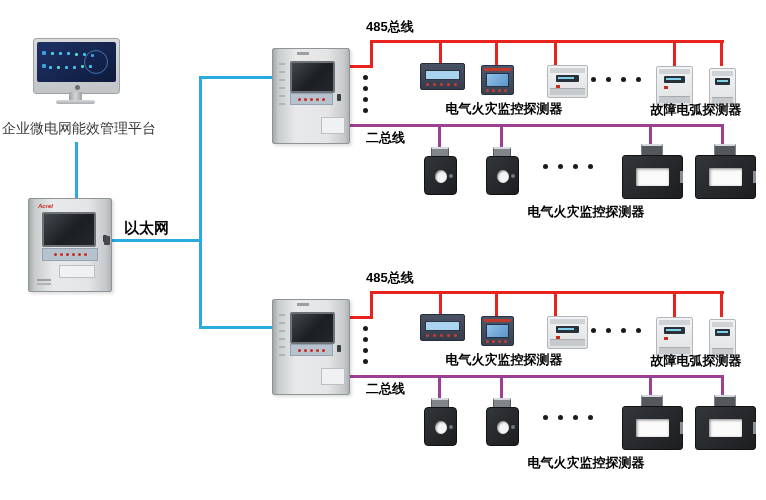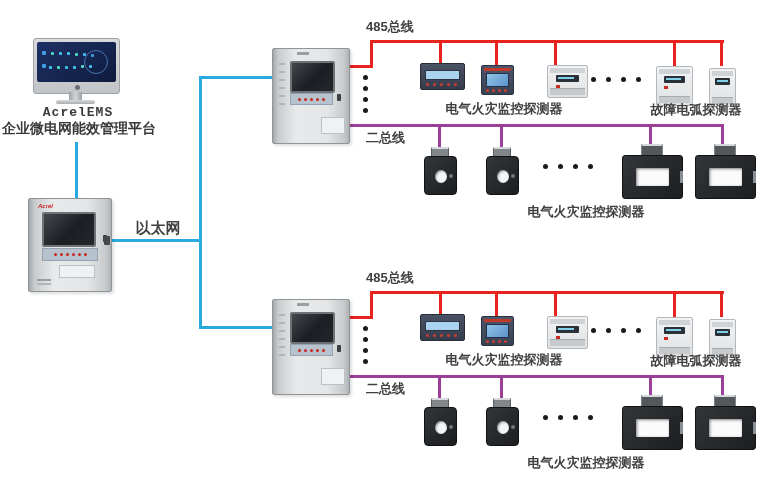--- a/index.html
+++ b/index.html
@@ -1,32 +1,32 @@
 <!DOCTYPE html>
 <html><head>
 <meta charset="utf-8">
 <style>
   html,body{margin:0;padding:0;background:#fff;}
   #canvas{position:relative;width:766px;height:500px;background:#ffffff;overflow:hidden;
           font-family:"Liberation Sans",sans-serif;}
   .abs{position:absolute;}
-  .lbl{position:absolute;font-size:13px;font-weight:bold;color:#404040;white-space:nowrap;}
+  .lbl{position:absolute;font-size:13px;font-weight:bold;color:#000000;white-space:nowrap;}
 
   
   .line{position:absolute;}
   .cyan{background:#29abe2;}
   .red{background:#e8231d;}
   .pur{background:#9c3f97;}
 
   .eth-mon-v{left:75px;top:142px;width:3px;height:57px;}
   .eth-host-h{left:106px;top:239px;width:96px;height:3px;}
   .eth-trunk{left:199px;top:76px;width:3px;height:253px;}
   .eth-top-h{left:201px;top:76px;width:73px;height:3px;}
   .eth-bot-h{left:201px;top:326px;width:73px;height:3px;}
-  .eth-label{left:124px;top:219px;width:68px;font-size:15px;text-align:center;}
+  .eth-label{left:124px;top:219px;width:68px;font-size:15px;text-align:left;}
 
   
   .monitor{left:33px;top:38px;width:85px;height:54px;background:linear-gradient(180deg,#d8dadc,#c2c5c7);
            border:1px solid #9fa3a6;border-radius:3px;}
   .mon-screen{position:absolute;left:3px;top:3px;right:3px;height:40px;border-radius:2px;
               background:linear-gradient(145deg,#1e3166,#0e1b3c);overflow:hidden;}
   .scr-dots1{position:absolute;left:14px;top:10px;width:3px;height:3px;background:#4fd8c2;border-radius:1px;
      box-shadow:8px 0 #45c1ef,16px 0 #45c1ef,24px 1px #4fd8c2,32px 1px #45c1ef,40px 2px #3f9fe0;}
   .scr-dots2{position:absolute;left:12px;top:24px;width:3px;height:3px;background:#45c1ef;border-radius:1px;
      box-shadow:8px 0 #4fd8c2,16px 0 #45c1ef,24px 0 #45c1ef,32px -1px #4fd8c2,40px -1px #45c1ef;}
@@ -34,21 +34,21 @@
      box-shadow:0 13px #3f9fe0;}
   .scr-ring{position:absolute;right:8px;top:8px;width:22px;height:22px;border:1px solid rgba(110,180,255,.55);
             border-radius:50%;}
   .mon-logo{position:absolute;left:50%;bottom:3px;width:5px;height:5px;margin-left:-2px;border-radius:50%;
             background:#6b6f72;}
   .mon-stand{left:69px;top:92px;width:13px;height:9px;background:linear-gradient(90deg,#9da1a4,#d2d5d7,#9da1a4);}
   .mon-base{left:56px;top:100px;width:39px;height:4px;border-radius:2px;
             background:linear-gradient(180deg,#d8dadc,#a9adb0);}
   .platform-name{left:18px;top:105px;width:120px;text-align:center;font-family:"Liberation Mono",monospace;
                  font-size:13px;font-weight:bold;color:#3a3a3a;letter-spacing:1px;}
-  .platform-sub{left:0px;top:120px;width:158px;text-align:center;font-size:14px;font-weight:bold;color:#3a3a3a;}
+  .platform-sub{left:0px;top:120px;width:158px;text-align:center;font-size:14px;font-weight:normal;color:#3a3a3a;}
 
   
   .cabinet{position:absolute;border:1px solid #8f9497;border-radius:2px;
     background:linear-gradient(90deg,#a4a8ac 0%,#c9cccd 7%,#e7e9ea 30%,#e3e5e6 72%,#c6c9cb 94%,#aeb2b5 100%);
     box-shadow:2px 2px 3px rgba(0,0,0,0.12);}
   .host-cab{left:28px;top:198px;width:82px;height:92px;}
   .cab-logo{position:absolute;left:9px;top:4px;font-size:6px;font-weight:bold;font-style:italic;color:#cc2320;}
   .cab-screen{position:absolute;background:linear-gradient(135deg,#43484e 0%,#1b1e22 55%,#24282d 100%);
               border:2px solid #6d7276;border-radius:2px;}
   .host-screen{left:13px;top:13px;width:50px;height:31px;}
@@ -152,21 +152,20 @@
     <div class="mon-screen">
       <div class="scr-side"></div>
       <div class="scr-dots1"></div>
       <div class="scr-dots2"></div>
       <div class="scr-ring"></div>
     </div>
     <div class="mon-logo"></div>
   </div>
   <div class="abs mon-stand"></div>
   <div class="abs mon-base"></div>
-  <div class="lbl platform-name">AcrelEMS</div>
   <div class="lbl platform-sub">企业微电网能效管理平台</div>
 
   <div class="line cyan eth-mon-v"></div>
   <div class="line cyan eth-host-h"></div>
   <div class="line cyan eth-trunk"></div>
   <div class="line cyan eth-top-h"></div>
   <div class="line cyan eth-bot-h"></div>
   <div class="lbl eth-label">以太网</div>
 
   <div class="cabinet host-cab">

